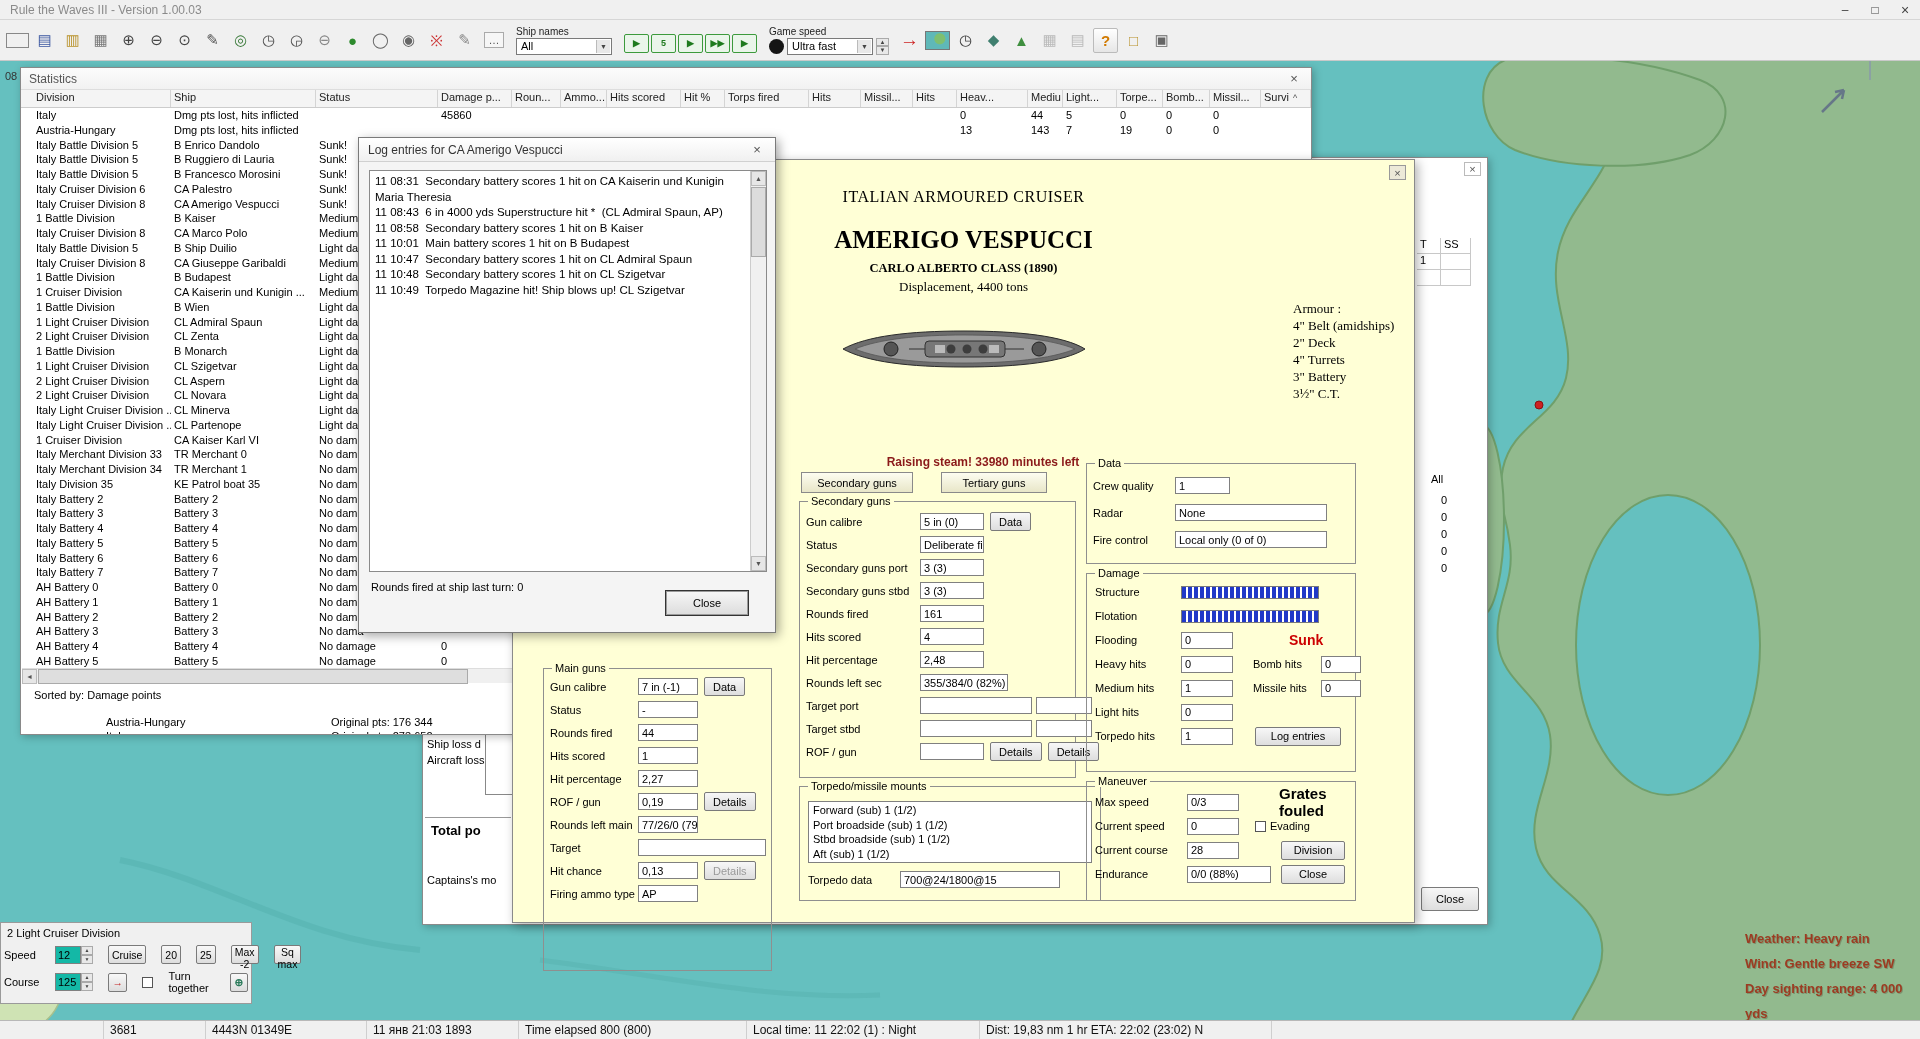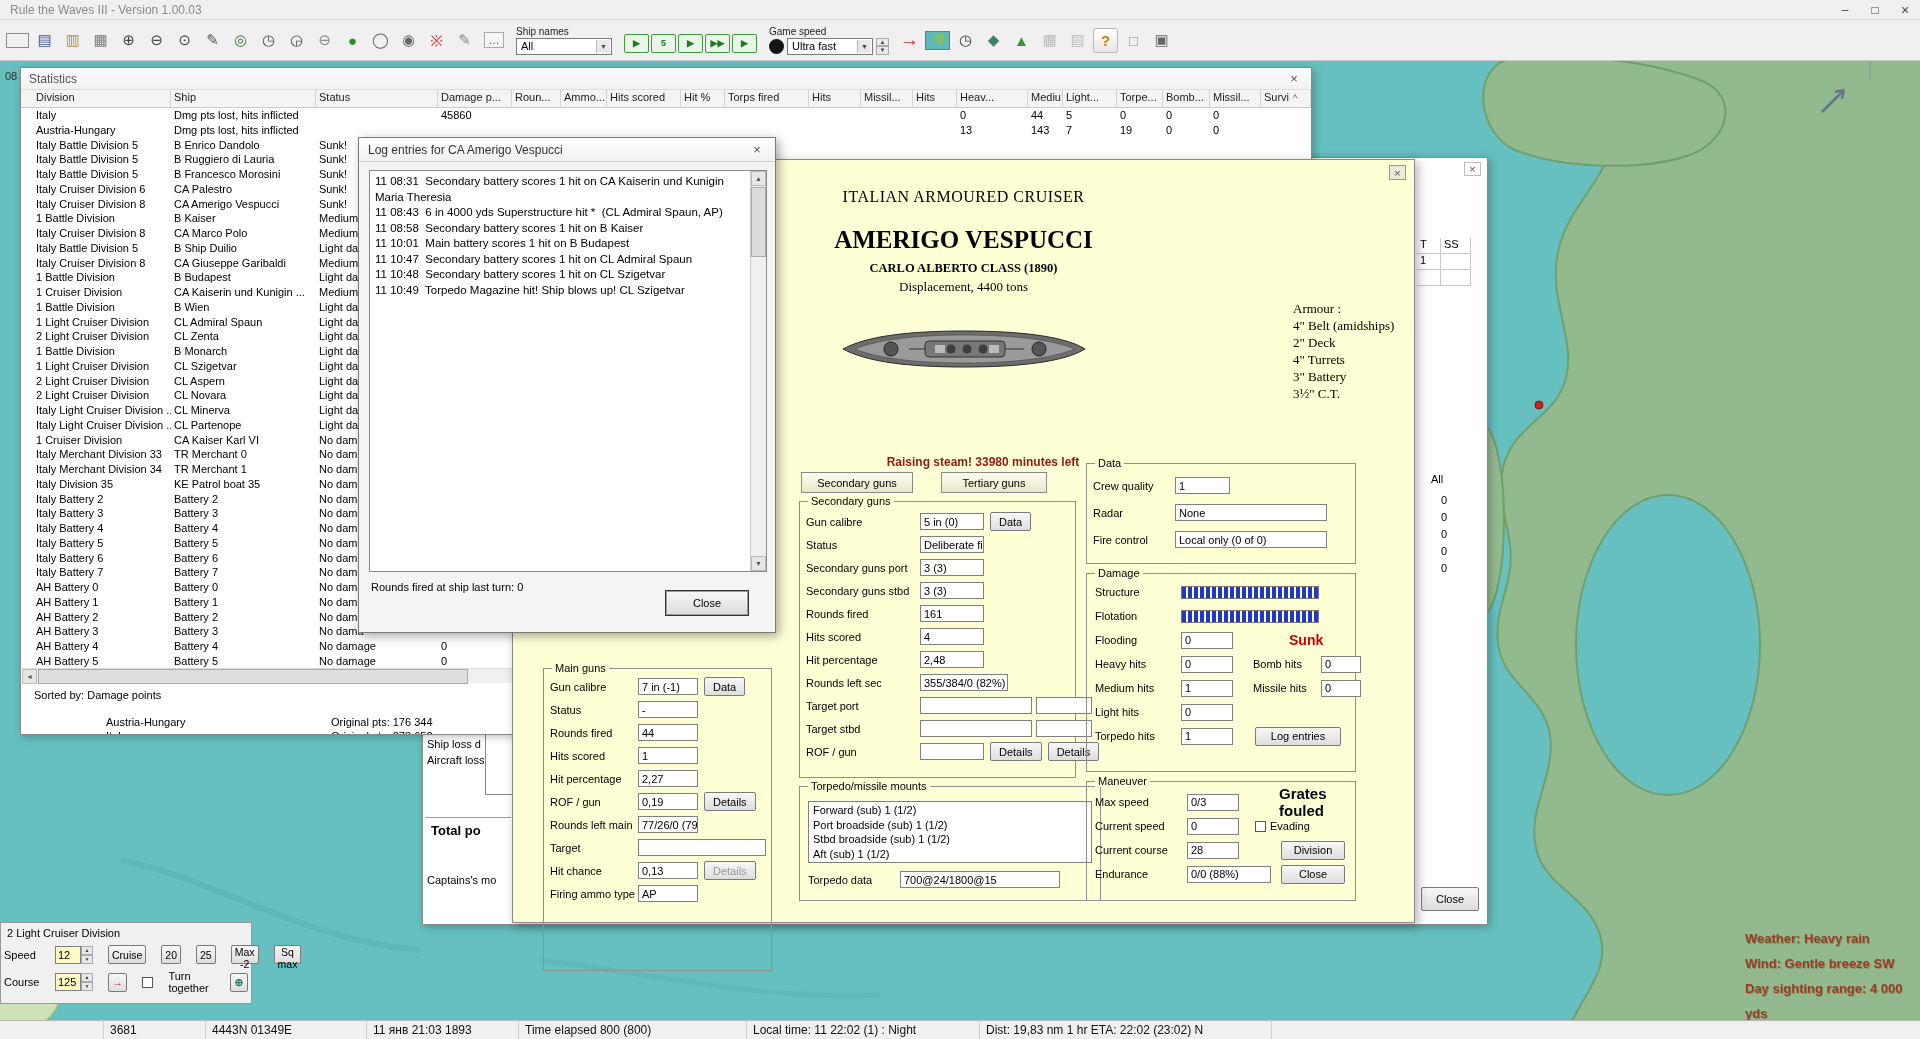--- a/index.html
+++ b/index.html
@@ -178,21 +178,21 @@
   .logclose { position:absolute; left:306px; top:452px; width:84px; height:26px; font-size:11px;
               background:linear-gradient(#f7f7f7,#dcdcdc); border:1px solid #333; box-shadow:0 0 0 1px #9a9a9a inset; }
 
   
   .fleetpanel { position:absolute; left:0; top:922px; width:252px; height:82px; background:#f0f0f0;
                 border:1px solid #9a9a9a; z-index:6; font-size:11px; color:#000; }
   .fptitle { padding:4px 0 0 6px; }
   .fprow { display:flex; align-items:center; margin-top:6px; padding:0 3px; gap:15px; }
   .fplabel { width:36px; flex:none; }
   .spinbox { display:flex; flex:none; }
-  .spinfield { width:26px; height:18px; background:#fef9c3; border:1px solid #808080; padding:0 2px;
+  .spinfield { width:26px; height:18px; background:#14b8a6; border:1px solid #808080; padding:0 2px;
                font-size:11px; display:flex; align-items:center; }
   .spinarrs { display:flex; flex-direction:column; width:12px; height:18px; }
   .sa { flex:1; border:1px solid #aaa; background:#e8e8e8; font-size:5px; line-height:5px;
         display:flex; align-items:center; justify-content:center; color:#444; }
   .fpbtn { height:19px; border:1px solid #7a7a7a; background:linear-gradient(#f8f8f8,#dddddd);
            font-size:10.5px; padding:0 3px; border-radius:2px; }
   .redarr { width:24px; color:#c22222; font-weight:bold; transform:none; }
   .compass { width:22px; color:#2a7a5a; font-weight:bold; margin-left:auto; }
 
   

